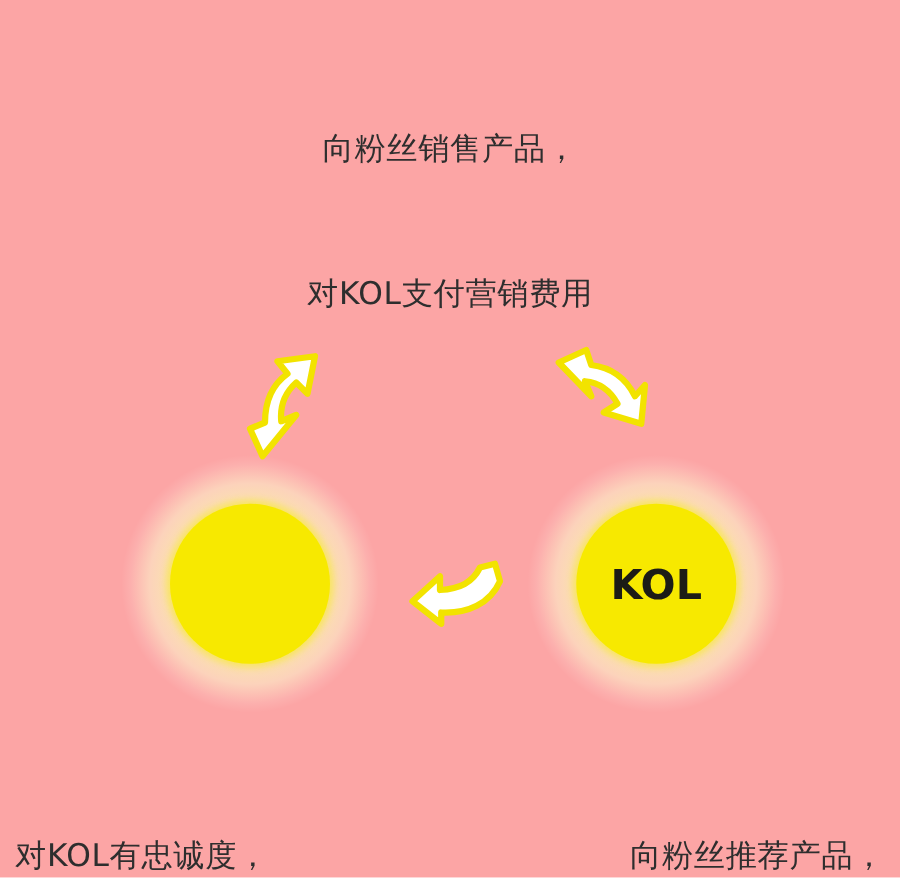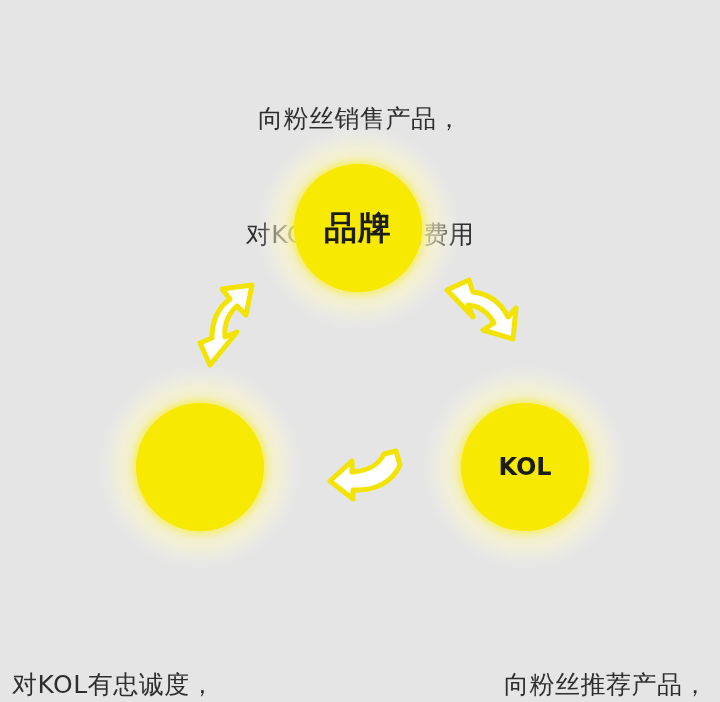--- a/index.html
+++ b/index.html
@@ -7,21 +7,21 @@
     padding: 0;
     background: #ffffff;
   }
   body {
     font-family: "DejaVu Sans", "Liberation Sans", sans-serif;
   }
   #stage {
     position: relative;
     width: 720px;
     height: 702px;
-    background: #e5e5e5;
+    background: #fca5a5;
     overflow: hidden;
   }
 
   
   .caption {
     position: absolute;
     color: #2e2e2e;
     font-size: 25px;
     line-height: 1.55;
     letter-spacing: 0.5px;
@@ -87,21 +87,21 @@
     color: #1c1c16;
     font-weight: bold;
     letter-spacing: 1px;
   }
   .node-brand  { left: 255px; top: 125px; }
   .node-fans   { left:  97px; top: 364px; }
   .node-kol    { left: 422px; top: 364px; }
 
   .node-brand .node-label { font-size: 33px; }
   .node-fans  .node-label { font-size: 33px; }
-  .node-kol   .node-label { font-size: 24px; letter-spacing: 0px; }
+  .node-kol   .node-label { font-size: 33px; letter-spacing: 0px; }
 
   
   .arrow {
     position: absolute;
   }
   .arrow svg { display: block; overflow: visible; }
   .arrow-path {
     fill: #ffffff;
     stroke: #f2e300;
     stroke-width: 5;
@@ -125,25 +125,20 @@
   <div class="caption caption-bottom-left">
     <span class="cap-line cap-line-1">对KOL有忠诚度，</span>
     
   </div>
 
   <div class="caption caption-bottom-right">
     <span class="cap-line cap-line-1">向粉丝推荐产品，</span>
     
   </div>
 
-  <div class="node node-brand">
-    <div class="halo"></div>
-    <div class="disc"></div>
-    <div class="node-label">品牌</div>
-  </div>
 
   <div class="node node-fans">
     <div class="halo"></div>
     <div class="disc"></div>
   </div>
 
   <div class="node node-kol">
     <div class="halo"></div>
     <div class="disc"></div>
     <div class="node-label">KOL</div>

